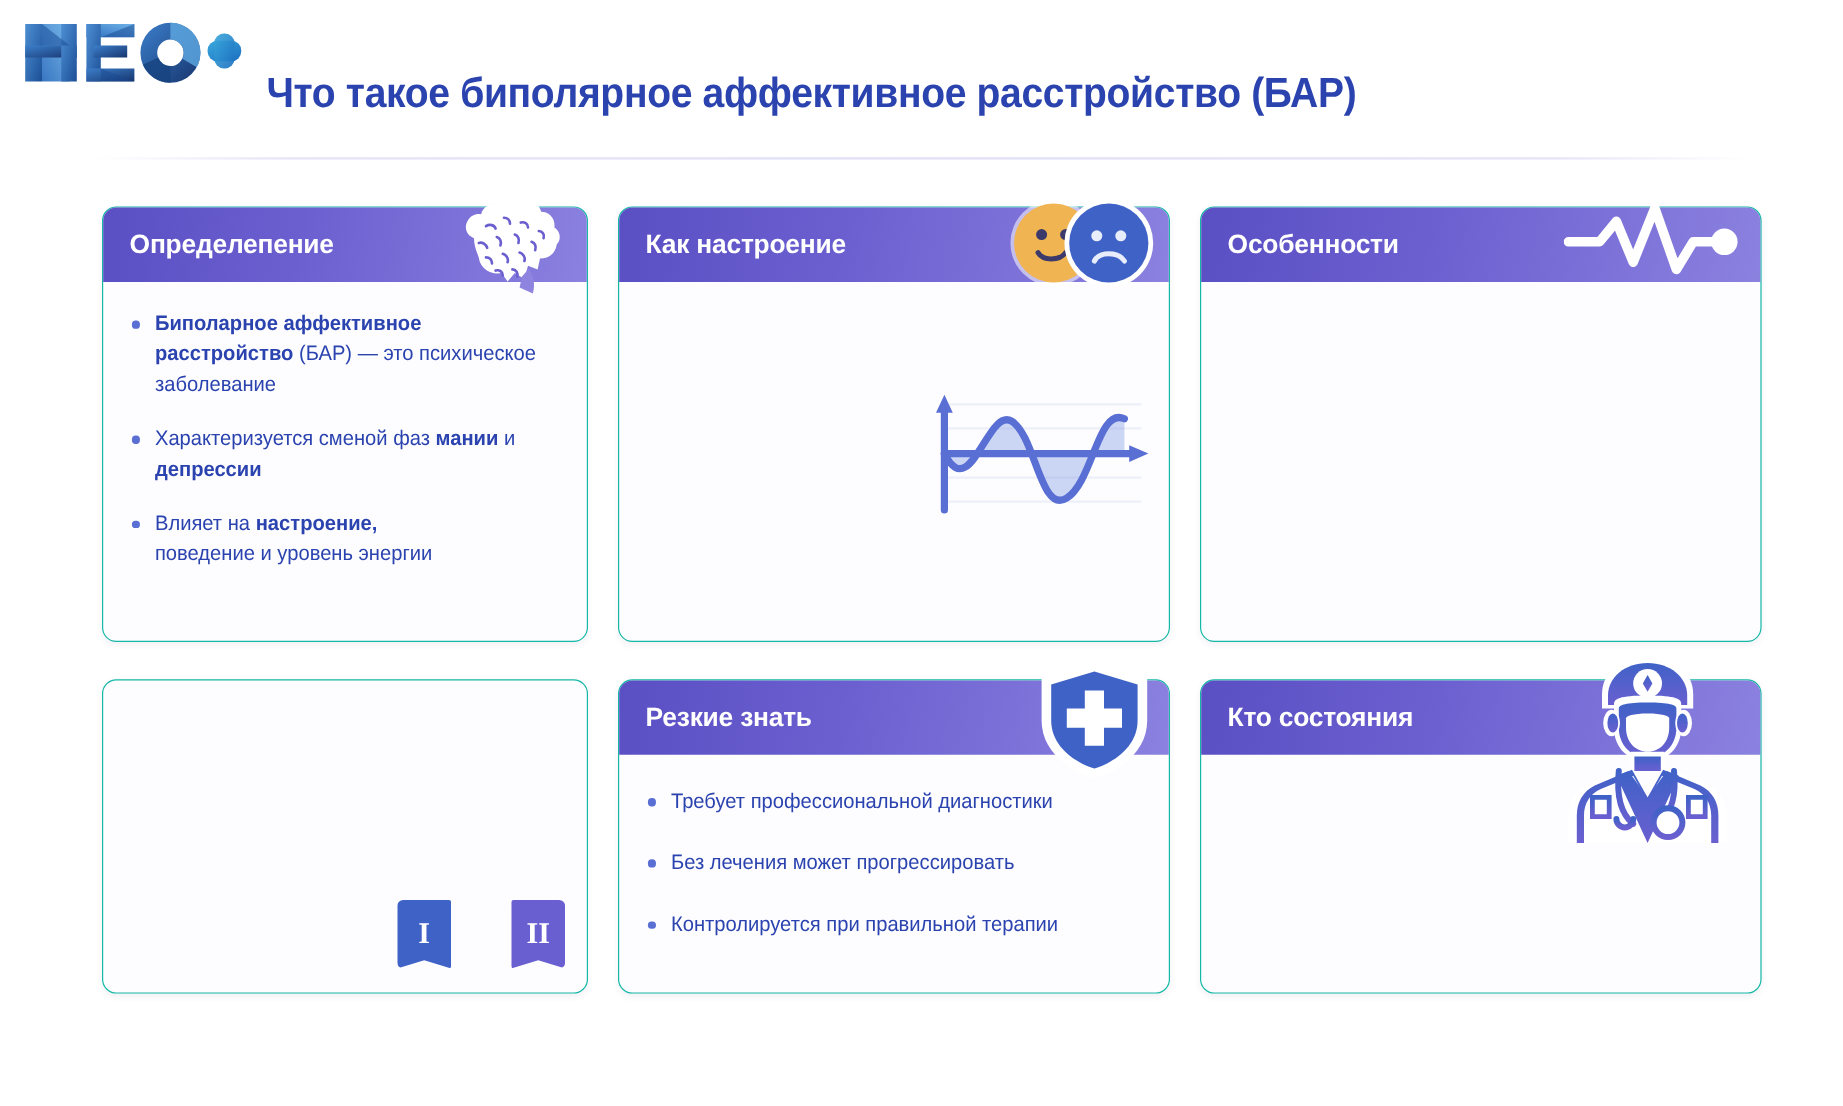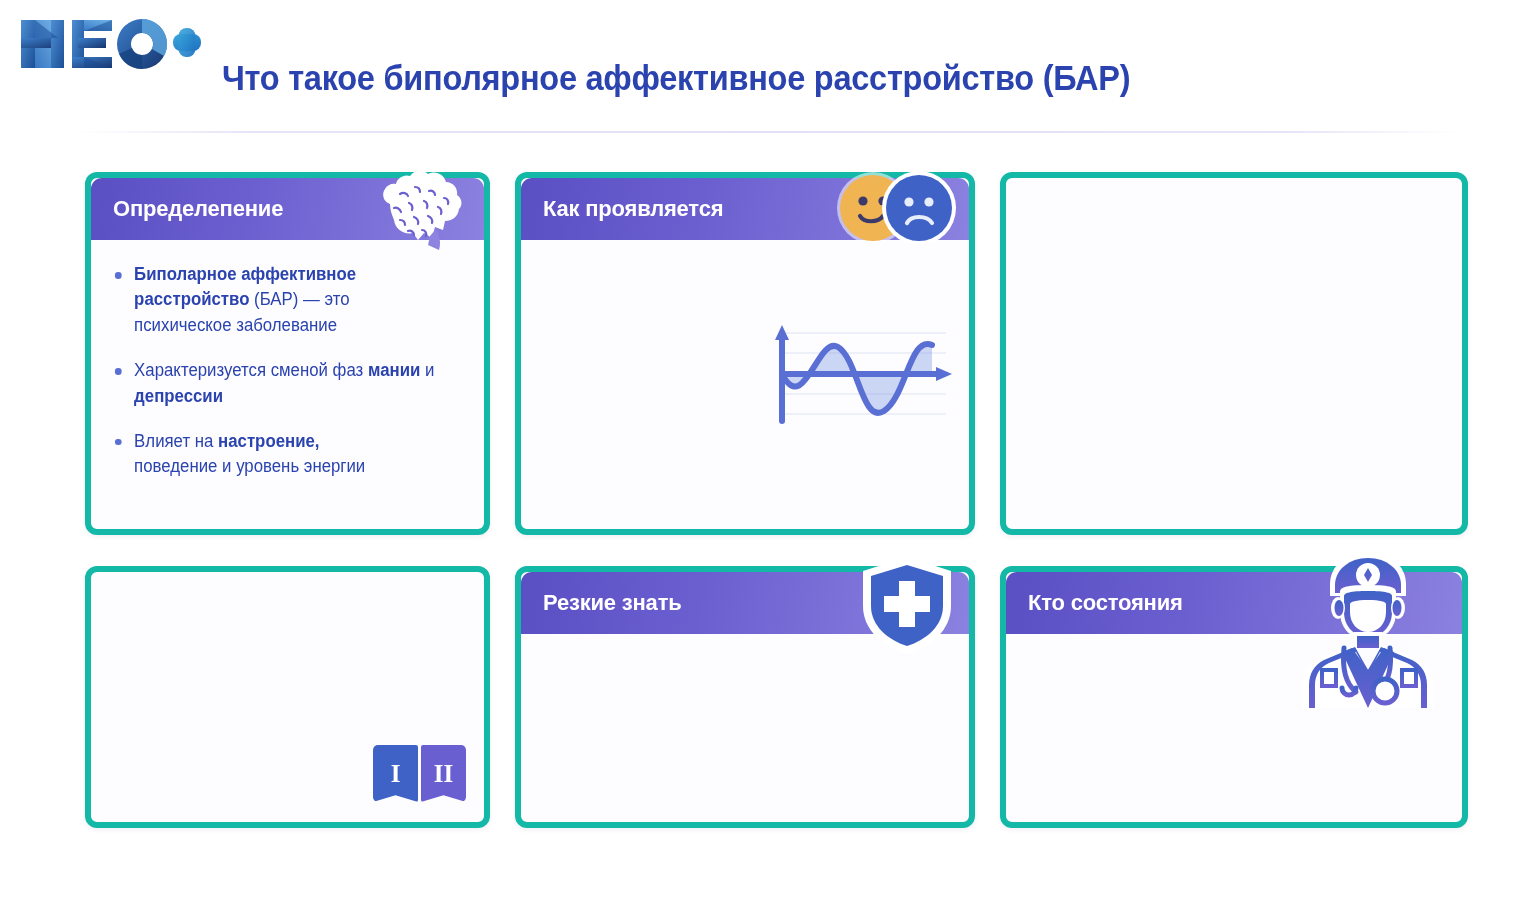--- a/index.html
+++ b/index.html
@@ -56,21 +56,21 @@
     left: 85px;
     top: 172px;
     width: 1372px;
     display: grid;
     grid-template-columns: 405px 460px 468px;
     grid-template-rows: 363px 31px 262px;
     column-gap: 25px;
   }
   .card {
     background: #fdfdff;
-    border: 6px solid #14b8a6;
+    border: 1px solid #14b8a6;
     border-radius: 12px;
     box-shadow: 0 2px 5px rgba(60,50,130,0.07);
     overflow: visible;
     position: relative;
     display: flex;
     flex-direction: column;
   }
   .card-r1 { grid-row: 1; }
   .card-r2 { grid-row: 3; }
 
@@ -155,20 +155,21 @@
   }
   .badge-i {
     background: #3F62C7;
     border-radius: 5px 2px 2px 5px;
     clip-path: polygon(0 0,100% 0,100% 100%,50% 88%,0 100%);
   }
   .badge-ii {
     background: #6A5FD0;
     border-radius: 2px 5px 5px 2px;
     clip-path: polygon(0 0,100% 0,100% 100%,50% 88%,0 100%);
+    margin-left: 47px;
   }
 
   .wave-chart {
     position: absolute;
     right: 14px;
     bottom: 96px;
   }
 </style>
 </head>
 <body>
@@ -259,21 +260,21 @@
         </li>
         <li>
           <span>Влияет на </span><b>настроение,</b><br><span>поведение и уровень энергии</span>
         </li>
       </ul>
     </div>
   </div>
 
   <div class="card card-r1">
     <div class="card-head">
-      <div class="card-head-title">Как проявляется</div>
+      <div class="card-head-title">Как настроение</div>
       <div class="head-icon" style="right:10px;top:52%;">
         <svg width="126" height="78" viewBox="0 0 126 78" xmlns="http://www.w3.org/2000/svg">
           <circle cx="40" cy="39" r="36" fill="#ffffff" opacity="0.55"></circle>
           <circle cx="40" cy="39" r="33" fill="#F0B552"></circle>
           <circle cx="30" cy="32" r="4.6" fill="#3B3A6A"></circle>
           <circle cx="50" cy="32" r="4.6" fill="#3B3A6A"></circle>
           <path d="M27 47c4 7 18 7 23 0" stroke="#3B3A6A" stroke-width="4.2" fill="none" stroke-linecap="round"></path>
           <circle cx="86" cy="39" r="37" fill="#ffffff"></circle>
           <circle cx="86" cy="39" r="33" fill="#3F62C7"></circle>
           <circle cx="76" cy="33" r="4.6" fill="#E8EDFB"></circle>
@@ -296,20 +297,29 @@
           <line x1="22" y1="100" x2="22" y2="16" stroke="#5A6FD4" stroke-width="6" stroke-linecap="round"></line>
           <polygon points="22,4 15,19 29,19" fill="#5A6FD4"></polygon>
           <line x1="22" y1="53" x2="178" y2="53" stroke="#5A6FD4" stroke-width="6" stroke-linecap="round"></line>
           <polygon points="192,53 176,46 176,60" fill="#5A6FD4"></polygon>
         </svg>
       </div>
     </div>
   </div>
 
   <div class="card card-r1">
+    <div class="card-head">
+      <div class="card-head-title">Особенности</div>
+      <div class="head-icon" style="right:14px;top:50%;">
+        <svg width="150" height="66" viewBox="0 0 150 66" xmlns="http://www.w3.org/2000/svg">
+          <path d="M4 33 H30 L44 16 L58 50 L76 5 L94 56 L108 33 H128" stroke="#ffffff" stroke-width="8" fill="none" stroke-linecap="round" stroke-linejoin="round"></path>
+          <circle cx="134" cy="33" r="11" fill="#ffffff"></circle>
+        </svg>
+      </div>
+    </div>
   </div>
 
   <div class="card card-r2">
     <div class="card-body">
       <div class="type-badges">
         <div class="type-badge badge-i">I</div>
         <div class="type-badge badge-ii">II</div>
       </div>
     </div>
   </div>
@@ -317,20 +327,33 @@
   <div class="card card-r2">
     <div class="card-head">
       <div class="card-head-title">Резкие знать</div>
       <div class="head-icon" style="right:12px;top:58%;">
         <svg width="100" height="104" viewBox="0 0 100 104" xmlns="http://www.w3.org/2000/svg">
           <path d="M50 3 L94 17 V52 C94 76 74 93 50 100 C26 93 6 76 6 52 V17 Z" fill="#ffffff"></path>
           <path d="M50 11 L86 22 V52 C86 72 69 86 50 92 C31 86 14 72 14 52 V22 Z" fill="#3F62C7"></path>
           <path d="M42 27 h16 v15 h15 v16 h-15 v15 h-16 v-15 h-15 v-16 h15 z" fill="#ffffff"></path>
         </svg>
       </div>
+    </div>
+    <div class="card-body">
+      <ul class="bullets" style="margin-top:4px;">
+        <li style="margin-bottom:26px;">
+          <span>Требует профессиональной диагностики</span>
+        </li>
+        <li style="margin-bottom:26px;">
+          <span>Без лечения может прогрессировать</span>
+        </li>
+        <li>
+          <span>Контролируется при правильной терапии</span>
+        </li>
+      </ul>
     </div>
   </div>
 
   <div class="card card-r2">
     <div class="card-head">
       <div class="card-head-title">Кто состояния</div>
       <div class="head-icon" style="right:18px;top:94%;">
         <svg width="152" height="160" viewBox="0 0 152 160" xmlns="http://www.w3.org/2000/svg">
           <defs>
             <linearGradient id="dg" x1="0" y1="0" x2="0" y2="1">

